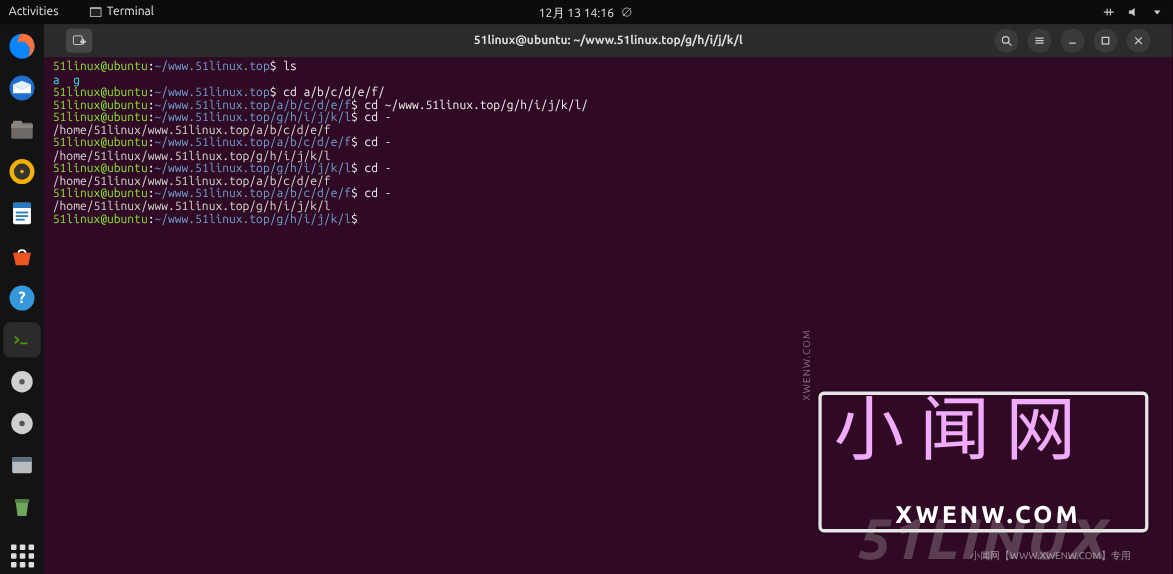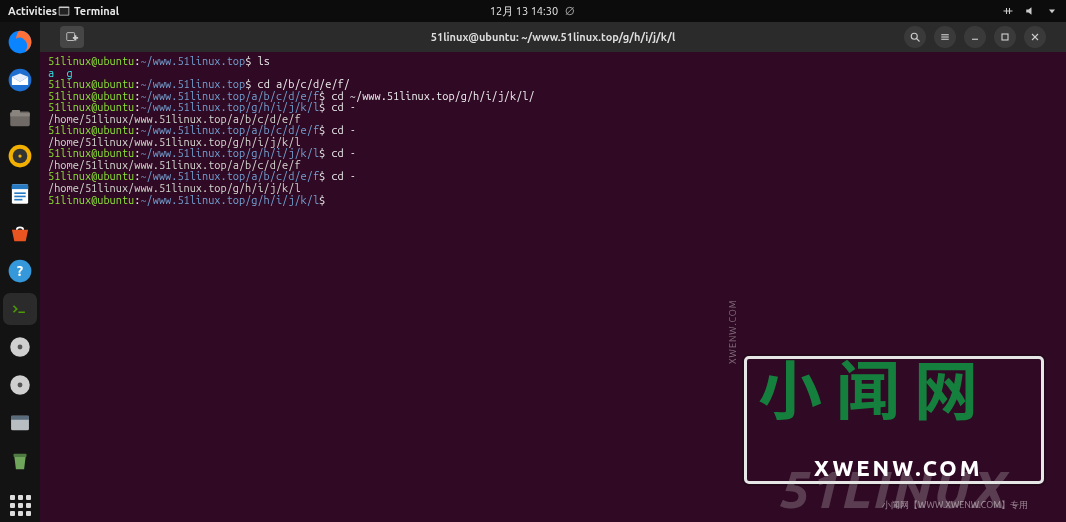--- a/index.html
+++ b/index.html
@@ -4,21 +4,21 @@
 <style>
   * { margin: 0; padding: 0; box-sizing: border-box; }
   html, body { width: 1066px; height: 522px; overflow: hidden; font-family: "Ubuntu", "Noto Sans", sans-serif; }
   body { background: #000; display: flex; flex-direction: column; }
 
   
   .topbar {
     height: 22px; background: #0c0c0c; color: #e8e8e8; font-size: 11px;
     display: flex; align-items: center; padding: 0 8px; position: relative;
   }
-  .topbar .left { display: flex; gap: 1px; align-items: flex-end; font-weight: bold; }
+  .topbar .left { display: flex; gap: 28px; align-items: flex-end; }
   .topbar .center { position: absolute; left: 50%; transform: translateX(-50%); display:flex; align-items:center; gap:6px;}
   .topbar .right { margin-left: auto; display: flex; gap: 10px; align-items: center; }
   .topbar .icon { width: 12px; height: 12px; display: inline-flex; }
   .top-app { display:flex; align-items:center; gap:4px; }
 
   
   .desktop { flex: 1; display: flex; min-height: 0; position: relative; }
   .dock {
     width: 40px; background: rgba(20,20,20,0.94); display: flex; flex-direction: column;
     align-items: center; padding-top: 4px; gap: 6px;
@@ -74,22 +74,22 @@
   .watermark {
     position:absolute; right:12px; bottom:8px; width:320px; height:170px;
     color:rgba(255,255,255,0.85); pointer-events:none;
   }
   .wm-box{
     position:absolute; left:10px; top:12px; right:10px; bottom:30px;
     border:3px solid #e6e6e6; border-radius:5px;
     box-shadow:0 0 0 2px rgba(0,0,0,.2);
   }
   .wm-cn{
-    position:absolute; top:-4px; left:24px; font-size:64px; font-weight:700;
-    color:#15803d; letter-spacing:14px; font-family:"Noto Sans CJK SC","PingFang SC",sans-serif;
+    position:absolute; top:-4px; left:24px; font-size:64px; font-weight:400;
+    color:#f0abfc; letter-spacing:14px; font-family:"Noto Sans CJK SC","PingFang SC",sans-serif;
   }
   .wm-51{
     position:absolute; bottom:-4px; left:46px; font-size:52px; font-weight:900;
     color:rgba(215,215,215,0.25); letter-spacing:2px; font-style:italic;
   }
   .wm-en{
     position:absolute; bottom:34px; left:80px; font-size:22px; font-weight:800;
     color:#fff; letter-spacing:3px;
   }
   .wm-side{
@@ -108,21 +108,21 @@
     <span>Activities</span>
     <span class="top-app">
       <svg class="icon" viewBox="0 0 16 16">
           <rect x="1" y="2" width="14" height="12" rx="1" fill="#ccc"></rect>
           <rect x="2" y="4" width="12" height="9" fill="#222"></rect>
         </svg>
       <span>Terminal</span>
     </span>
   </div>
   <div class="center">
-    <span>12月 13  14:30</span>
+    <span>12月 13  14:16</span>
     <svg class="icon" viewBox="0 0 16 16">
         <circle cx="8" cy="8" r="5" fill="none" stroke="#aaa" stroke-width="1.2"></circle>
         <line x1="3" y1="13" x2="13" y2="3" stroke="#aaa" stroke-width="1.2"></line>
       </svg>
   </div>
   <div class="right">
     <svg class="icon" viewBox="0 0 16 16">
         <path d="M2 8h12M6 4v8M10 4v8" stroke="#ccc" stroke-width="1.4"></path>
       </svg>
     <svg class="icon" viewBox="0 0 16 16">

